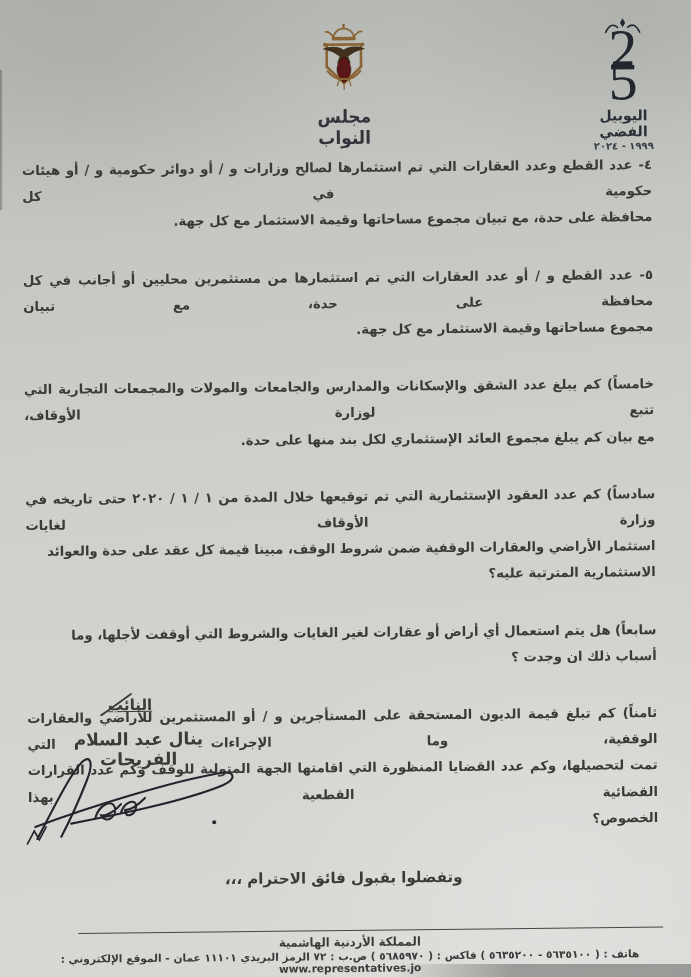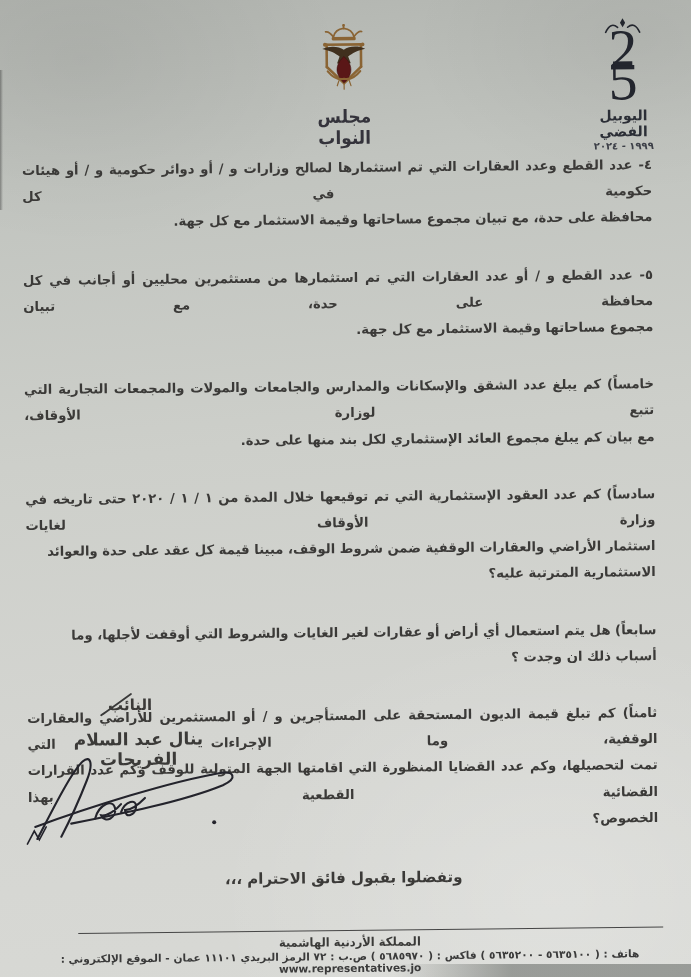--- a/index.html
+++ b/index.html
@@ -38,21 +38,21 @@
 
   
   .letter-body{position:absolute;top:155px;right:36px;left:25px;direction:rtl;
     font-size:13.2px;font-weight:700;line-height:26.2px;color:#3b3a38;}
   .para{margin:0 0 31px 0;}
   .para .line{text-align:right;}
   .para .line.just{text-align:justify;text-align-last:justify;}
   .closing{margin-top:5px;text-align:center;font-size:15px;font-weight:800;letter-spacing:.2px;}
 
   
-  .deputy-title{position:absolute;left:106px;top:694px;font-size:15px;font-weight:800;direction:rtl;}
+  .deputy-title{position:absolute;left:106px;top:694px;font-size:15px;font-weight:800;direction:rtl;text-decoration:underline;}
   .deputy-slash{position:absolute;left:96px;top:690px;}
   .deputy-name{position:absolute;left:30px;top:727px;width:212px;text-align:center;
     font-size:17px;font-weight:800;direction:rtl;}
   .signature{position:absolute;left:18px;top:744px;}
 
   
   .footer-rule{position:absolute;left:74px;top:930px;width:585px;height:0;
     border-top:1.5px solid #454545;transform:rotate(-0.1deg);}
   .kingdom{position:absolute;left:0;right:0;top:935px;text-align:center;
     font-size:11.5px;font-weight:800;color:#3a3a38;transform:scaleY(1.05);}

